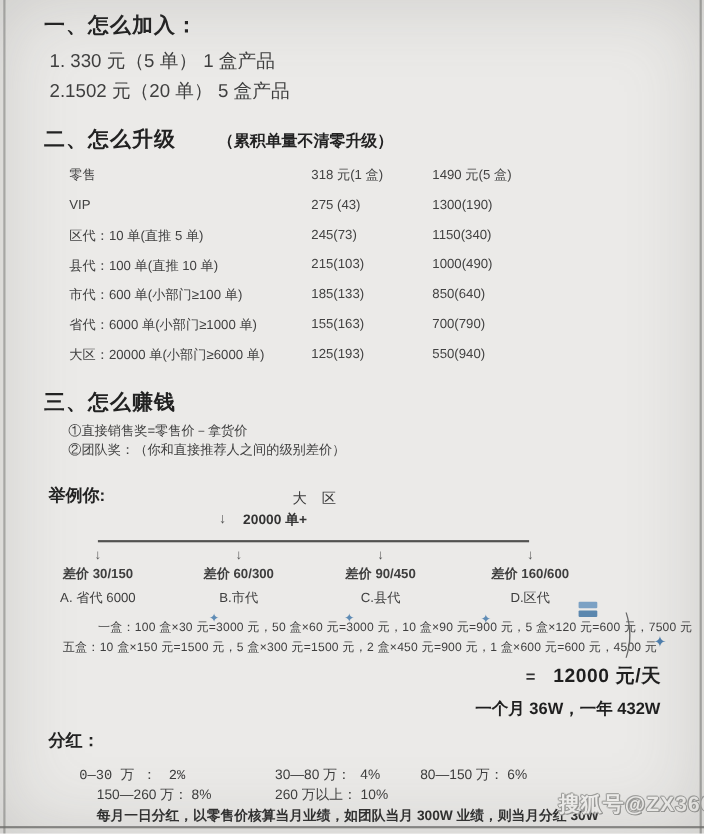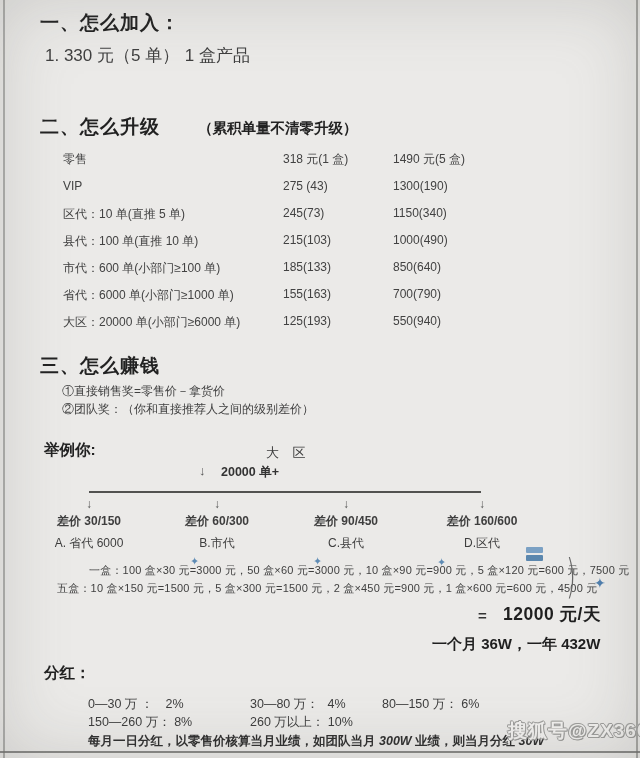--- a/index.html
+++ b/index.html
@@ -66,44 +66,48 @@
   .p0{left:190px;top:555px;} .p1{left:313px;top:555px;} .p2{left:437px;top:556px;}
   .plus-big{left:594px;top:575px;font-size:14px;color:#4f7fae;}
 
   .equals-sign{left:478px;top:607px;font-size:15px;font-weight:bold;color:#333;}
   .daily{left:503px;top:602px;font-size:17.5px;font-weight:bold;color:#1f1f1f;letter-spacing:.5px;}
   .monthly{left:432px;top:635px;font-size:15px;font-weight:bold;color:#1f1f1f;}
 
   .h-div{left:44px;top:663px;font-size:15.5px;font-weight:bold;color:#222;}
   .tier{font-size:12.5px;color:#3d3d3d;}
   .tier .range{display:inline-block;min-width:74px;}
-  .t0{left:88px;top:696px;} .t1{left:250px;top:696px;} .t2{left:382px;top:696px;}
+  .t0{left:72px;top:696px;font-family:Liberation Mono, monospace;} .t1{left:250px;top:696px;} .t2{left:382px;top:696px;}
   .t3{left:88px;top:714px;} .t4{left:250px;top:714px;}
 
   .note-line{left:88px;top:733px;font-size:12.5px;font-weight:600;color:#2e2e2e;}
-  .note-line b{font-weight:700;font-style:italic;}
+  .note-line b{font-weight:700;}
 
   .wm{left:508px;top:718px;font-size:19px;font-weight:bold;color:#f2f1ef;
       letter-spacing:1px;
       text-shadow:1px 0 #9e9e9c,-1px 0 #9e9e9c,0 1px #9e9e9c,0 -1px #9e9e9c,
                   1px 1px #8f8f8d,-1px -1px #b5b5b3;}
 </style>
 </head>
 <body>
 
 <div class="page">
   <div class="edge-left"></div>
   <div class="edge-right"></div>
   <div class="edge-bottom"></div>
 
   <div class="abs h1 h-join">一、怎么加入：</div>
   <div class="abs join-item ji0">
     <span class="price">1. 330 元（5 单）</span>
     <span>1 盒产品</span>
   </div>
+  <div class="abs join-item ji1">
+    <span class="price">2.1502 元（20 单）</span>
+    <span>5 盒产品</span>
+  </div>
 
   <div class="abs h1 h-upgrade">
     <span>二、怎么升级</span><span class="note">（累积单量不清零升级）</span>
   </div>
 
   <div class="abs urow ur0">
     <span class="lvl">零售</span>
     <span class="c1">318 元(1 盒)</span>
     <span class="c2">1490 元(5 盒)</span>
   </div>

